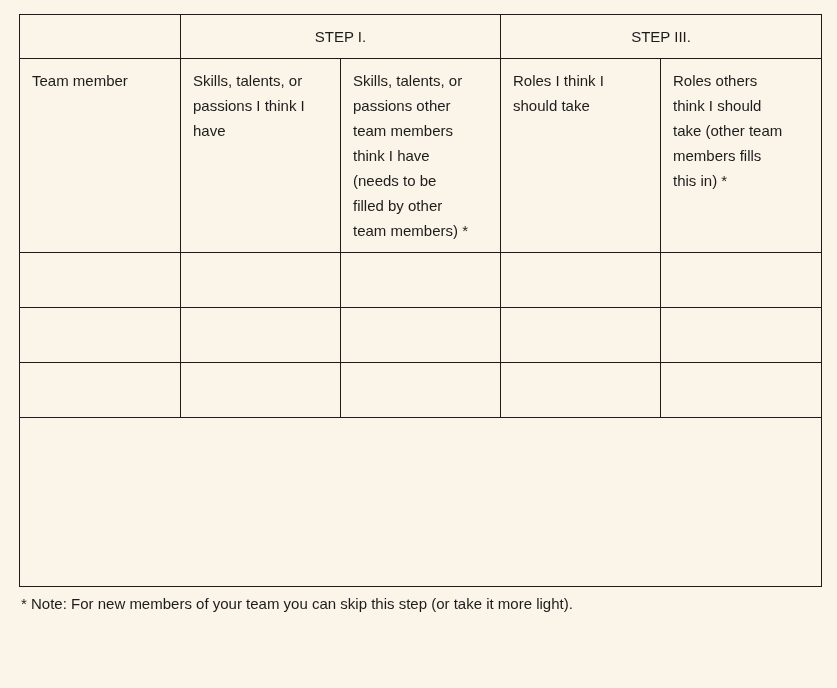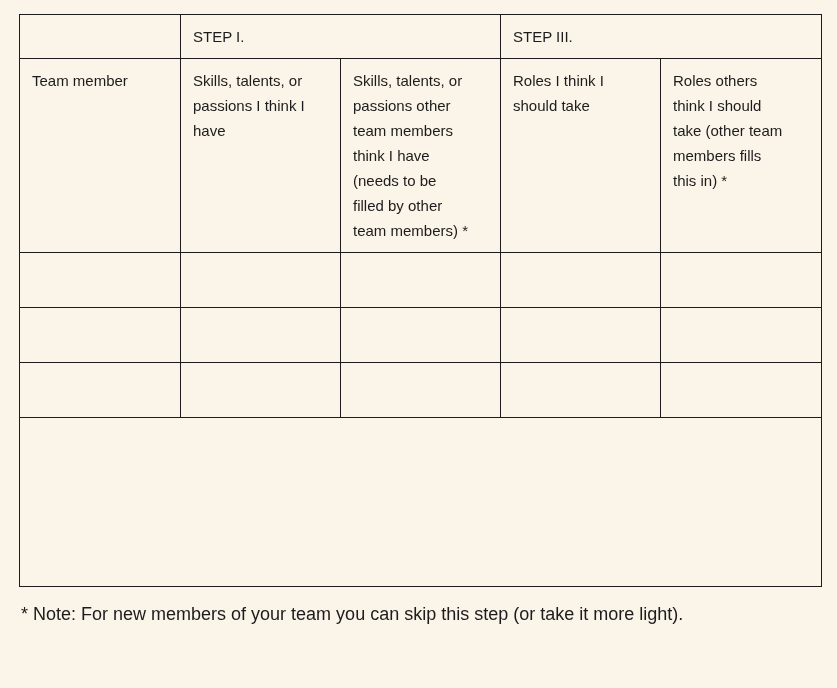--- a/index.html
+++ b/index.html
@@ -23,28 +23,28 @@
   }
   table.worksheet td {
     border: 1px solid #1C1C1C;
     vertical-align: top;
     padding: 9px 12px;
     font-size: 15px;
     line-height: 25px;
     white-space: pre-line;
     overflow: hidden;
   }
-  tr.row-step-headers   { height: 43px; }
+  tr.row-step-headers   { height: 43px; text-align: center; }
   tr.row-col-headers    { height: 180px; }
   tr.row-blank          { height: 55px; }
   tr.row-step2          { height: 44px; }
   tr.row-step2-answer   { height: 169px; }
   .footnote {
-    margin: 17px 0 0 21px;
-    font-size: 18px;
+    margin: 7px 0 0 21px;
+    font-size: 15px;
     line-height: 20px;
     color: #1C1C1C;
   }
 </style>
 </head>
 <body>
 
 <table class="worksheet">
   <colgroup>
     <col style="width:161px">

